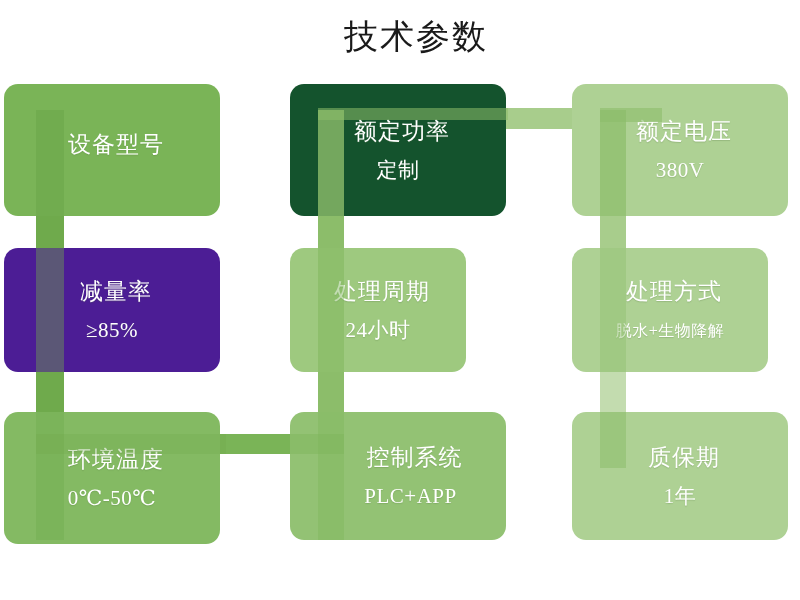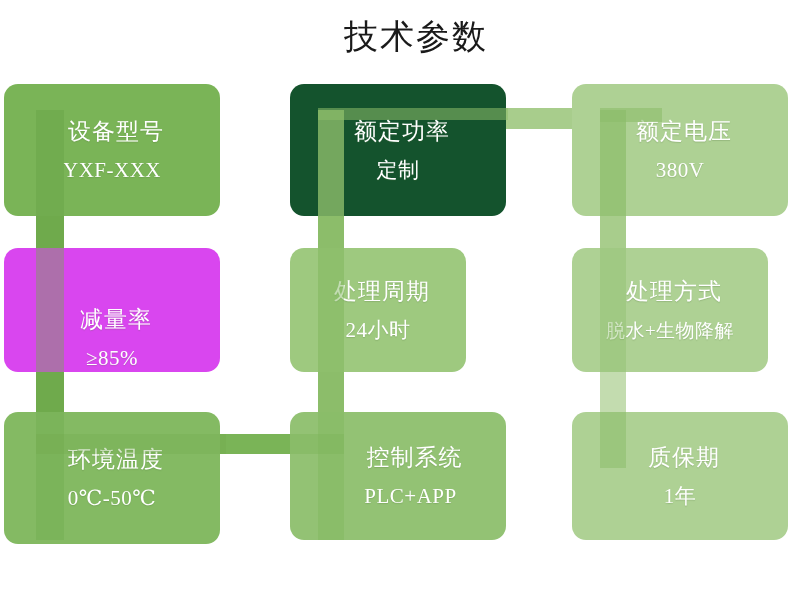--- a/index.html
+++ b/index.html
@@ -75,53 +75,52 @@
 
   <div class="connector" style="left:600px;top:178px;width:26px;height:92px;background:#a8cd8c;"></div>
   <div class="connector" style="left:600px;top:340px;width:26px;height:96px;background:#c3dcaf;"></div>
 
   <div class="connector" style="left:498px;top:108px;width:104px;height:21px;background:#a8cd8c;"></div>
 
   <div class="connector" style="left:216px;top:434px;width:110px;height:20px;background:#7ab457;"></div>
 
   <div class="card" style="left:4px;top:84px;width:216px;height:132px;background:#7ab457;">
     <div class="k">设备型号</div>
-    <div class="v">YXF-XXX</div>
   </div>
   <div class="nub" style="left:36px;top:110px;width:28px;height:106px;background:#6faa4c;opacity:.75;"></div>
 
   <div class="card" style="left:290px;top:84px;width:216px;height:132px;background:#14532d;">
     <div class="k">额定功率</div>
     <div class="v">定制</div>
   </div>
   <div class="nub" style="left:318px;top:110px;width:26px;height:106px;background:#8cbd6a;opacity:.8;"></div>
   <div class="nub" style="left:318px;top:108px;width:190px;height:12px;background:#8cbd6a;opacity:.55;"></div>
 
   <div class="card" style="left:572px;top:84px;width:216px;height:132px;background:#aed194;">
     <div class="k">额定电压</div>
     <div class="v">380V</div>
   </div>
   <div class="nub" style="left:600px;top:110px;width:26px;height:106px;background:#8cbd6a;opacity:.7;"></div>
   <div class="nub" style="left:600px;top:108px;width:62px;height:14px;background:#8cbd6a;opacity:.6;"></div>
 
-  <div class="card" style="left:4px;top:248px;width:216px;height:124px;background:#d946ef;justify-content:flex-end;">
+  <div class="card" style="left:4px;top:248px;width:216px;height:124px;background:#4c1d95;">
     <div class="k">减量率</div>
     <div class="v">≥85%</div>
   </div>
   <div class="nub" style="left:36px;top:248px;width:28px;height:124px;background:#6faa4c;opacity:.42;"></div>
 
   <div class="card" style="left:290px;top:248px;width:176px;height:124px;background:#9ec97f;">
     <div class="k">处理周期</div>
     <div class="v">24小时</div>
   </div>
   <div class="nub" style="left:318px;top:248px;width:26px;height:124px;background:#7ab457;opacity:.45;"></div>
 
   <div class="card" style="left:572px;top:248px;width:196px;height:124px;background:#aed194;">
     <div class="k">处理方式</div>
-    <div class="v" style="font-size:19px;">脱水+生物降解</div>
+    <div class="v" style="font-size:16px;">脱水+生物降解</div>
   </div>
   <div class="nub" style="left:600px;top:248px;width:26px;height:124px;background:#8cbd6a;opacity:.40;"></div>
 
   <div class="card" style="left:4px;top:412px;width:216px;height:132px;background:#84ba63;">
     <div class="k">环境温度</div>
     <div class="v">0℃-50℃</div>
   </div>
   <div class="nub" style="left:36px;top:412px;width:28px;height:128px;background:#6faa4c;opacity:.38;"></div>
   <div class="nub" style="left:36px;top:434px;width:190px;height:20px;background:#6faa4c;opacity:.30;"></div>
 

